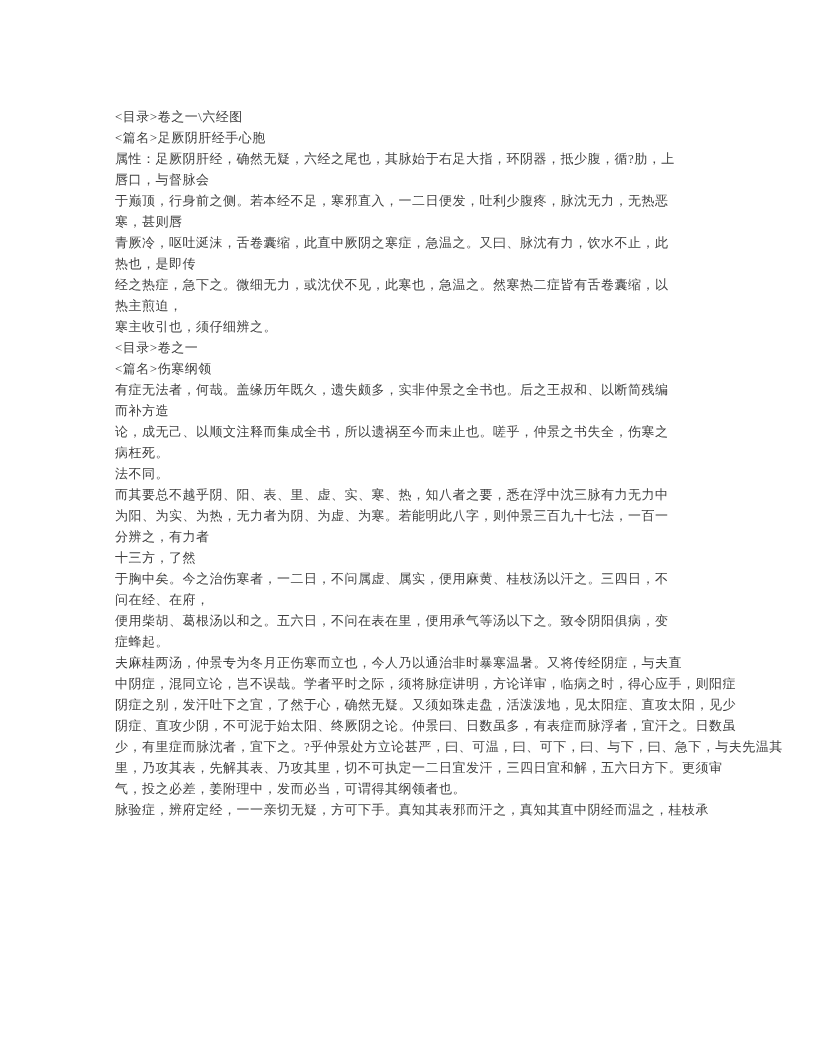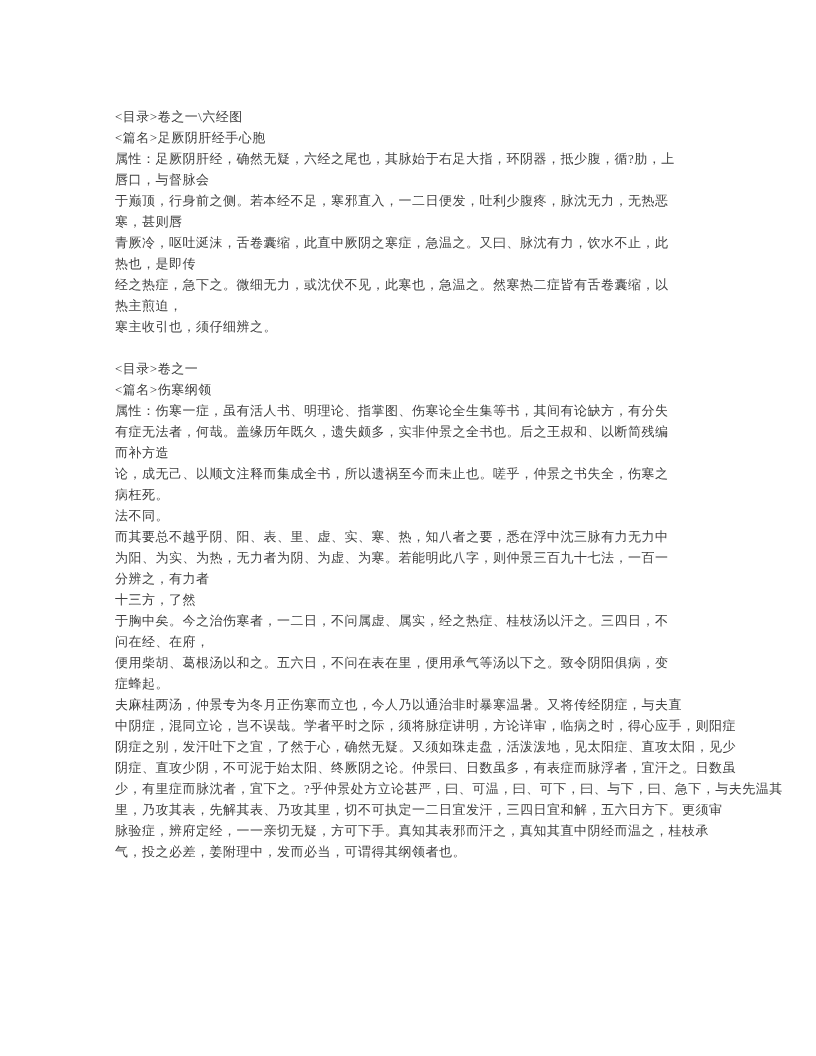--- a/index.html
+++ b/index.html
@@ -23,21 +23,20 @@
     position: absolute;
     left: 115px;
     top: 106px;
     width: 660px;
     color: #000000;
   }
   .doc-section {
     display: block;
   }
   .doc-section + .doc-section {
-    margin-top: 21px; 
   }
   .line {
     font-size: 13px;
     line-height: 21px;
     white-space: pre;
     color: #404040;
     letter-spacing: 0.5px;
   }
 </style>
 </head>
@@ -54,37 +53,36 @@
         <div class="line">寒，甚则唇</div>
         <div class="line">青厥冷，呕吐涎沫，舌卷囊缩，此直中厥阴之寒症，急温之。又曰、脉沈有力，饮水不止，此</div>
         <div class="line">热也，是即传</div>
         <div class="line">经之热症，急下之。微细无力，或沈伏不见，此寒也，急温之。然寒热二症皆有舌卷囊缩，以</div>
         <div class="line">热主煎迫，</div>
         <div class="line">寒主收引也，须仔细辨之。</div>
       </section>
     <section class="doc-section">
         <div class="line">&lt;目录&gt;卷之一</div>
         <div class="line">&lt;篇名&gt;伤寒纲领</div>
-        <div class="line">属性：伤寒一症，虽有活人书、明理论、指掌图、伤寒论全生集等书，其间有论缺方，有分失</div>
         <div class="line">有症无法者，何哉。盖缘历年既久，遗失颇多，实非仲景之全书也。后之王叔和、以断简残编</div>
         <div class="line">而补方造</div>
         <div class="line">论，成无己、以顺文注释而集成全书，所以遗祸至今而未止也。嗟乎，仲景之书失全，伤寒之</div>
         <div class="line">病枉死。</div>
         <div class="line">法不同。</div>
         <div class="line">而其要总不越乎阴、阳、表、里、虚、实、寒、热，知八者之要，悉在浮中沈三脉有力无力中</div>
         <div class="line">为阳、为实、为热，无力者为阴、为虚、为寒。若能明此八字，则仲景三百九十七法，一百一</div>
         <div class="line">分辨之，有力者</div>
         <div class="line">十三方，了然</div>
-        <div class="line">于胸中矣。今之治伤寒者，一二日，不问属虚、属实，经之热症、桂枝汤以汗之。三四日，不</div>
+        <div class="line">于胸中矣。今之治伤寒者，一二日，不问属虚、属实，便用麻黄、桂枝汤以汗之。三四日，不</div>
         <div class="line">问在经、在府，</div>
         <div class="line">便用柴胡、葛根汤以和之。五六日，不问在表在里，便用承气等汤以下之。致令阴阳俱病，变</div>
         <div class="line">症蜂起。</div>
         <div class="line">夫麻桂两汤，仲景专为冬月正伤寒而立也，今人乃以通治非时暴寒温暑。又将传经阴症，与夫直</div>
         <div class="line">中阴症，混同立论，岂不误哉。学者平时之际，须将脉症讲明，方论详审，临病之时，得心应手，则阳症</div>
         <div class="line">阴症之别，发汗吐下之宜，了然于心，确然无疑。又须如珠走盘，活泼泼地，见太阳症、直攻太阳，见少</div>
         <div class="line">阴症、直攻少阴，不可泥于始太阳、终厥阴之论。仲景曰、日数虽多，有表症而脉浮者，宜汗之。日数虽</div>
         <div class="line">少，有里症而脉沈者，宜下之。?乎仲景处方立论甚严，曰、可温，曰、可下，曰、与下，曰、急下，与夫先温其</div>
         <div class="line">里，乃攻其表，先解其表、乃攻其里，切不可执定一二日宜发汗，三四日宜和解，五六日方下。更须审</div>
+        <div class="line">气，投之必差，姜附理中，发而必当，可谓得其纲领者也。</div>
         <div class="line">脉验症，辨府定经，一一亲切无疑，方可下手。真知其表邪而汗之，真知其直中阴经而温之，桂枝承</div>
-        <div class="line">气，投之必差，姜附理中，发而必当，可谓得其纲领者也。</div>
       </section>
   </div>
 </div>
 
 </body></html>

